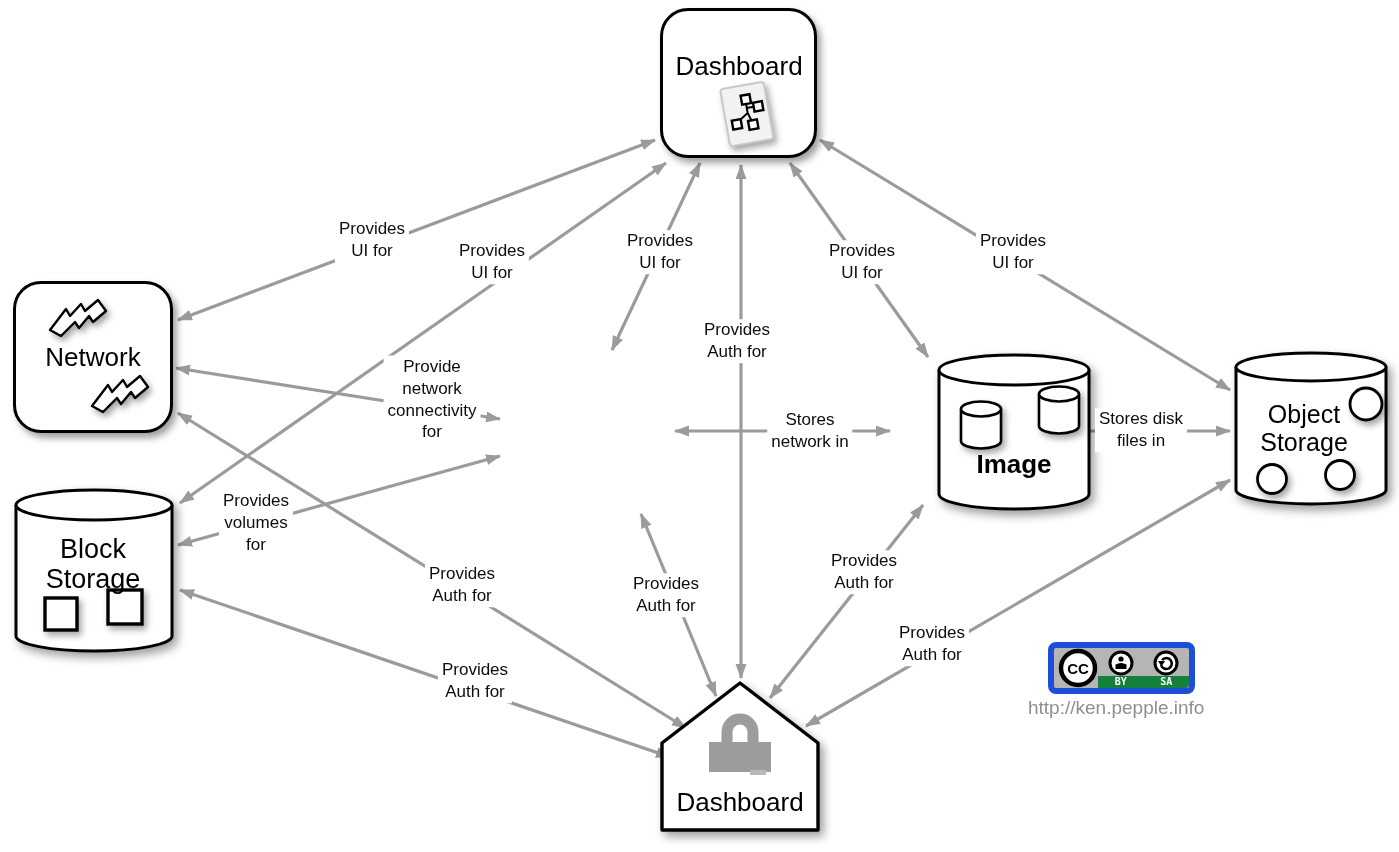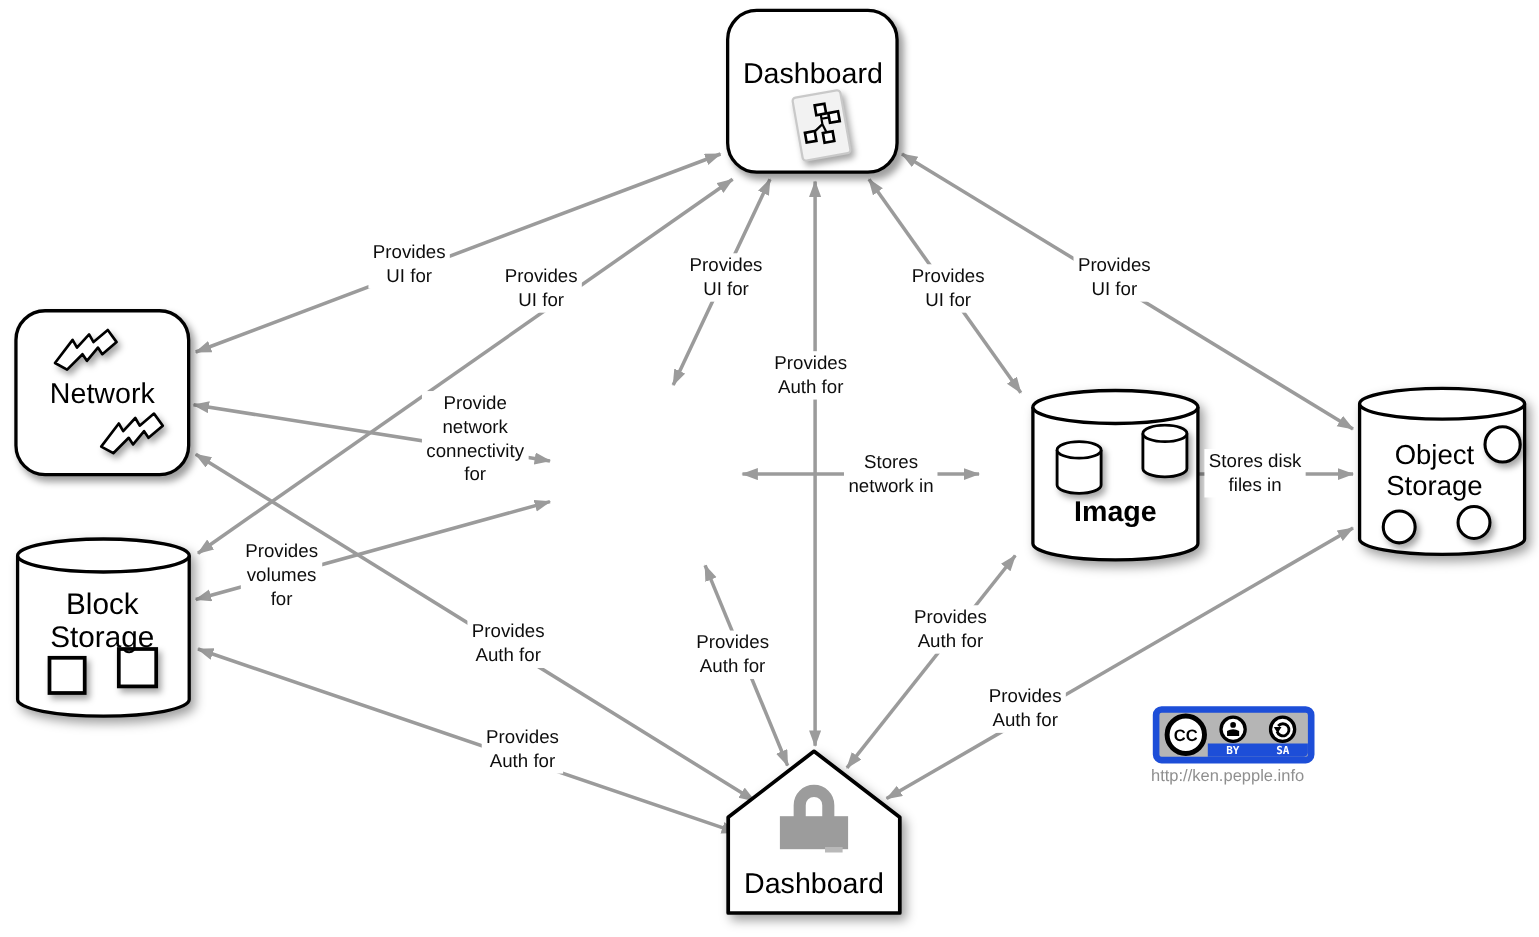--- a/index.html
+++ b/index.html
@@ -29,28 +29,28 @@
   .icon-shadow{filter:drop-shadow(3px 4px 3px rgba(0,0,0,.35));}
   .badge{
     position:absolute;left:1048px;top:642px;width:147px;height:52px;
     background:#b5b5b5;border:6px solid #1d4ed8;border-radius:8px;
     display:flex;align-items:stretch;z-index:5;box-sizing:border-box;
   }
   .badge-cc{display:flex;align-items:center;justify-content:center;padding-left:4px;}
   .badge-right{flex:1;display:flex;flex-direction:column;}
   .badge-icons{flex:1;display:flex;align-items:center;justify-content:space-around;padding-top:2px;}
   .badge-strip{
-    height:15px;background:#1d4ed8;color:#fff;display:flex;
-    justify-content:space-around;align-items:center;
+    height:15px;background:#15803d;color:#fff;display:flex;
+    justify-content:space-around;align-items:flex-start;
     font-family:"DejaVu Sans Mono",monospace;font-size:10px;font-weight:bold;
     border-bottom-right-radius:4px;
   }
   .badge-url{
     position:absolute;left:1028px;top:697px;width:176px;text-align:center;
-    font-size:15px;color:#8f8f8f;z-index:5;
+    font-size:19px;color:#8f8f8f;z-index:5;
   }
 </style>
 </head>
 <body>
 
 <div class="stage">
 
   <svg class="wires" width="1399" height="852">
     <defs>
       <marker id="ah-e" markerWidth="17" markerHeight="13" refX="14" refY="5.5" orient="auto" markerUnits="userSpaceOnUse">

